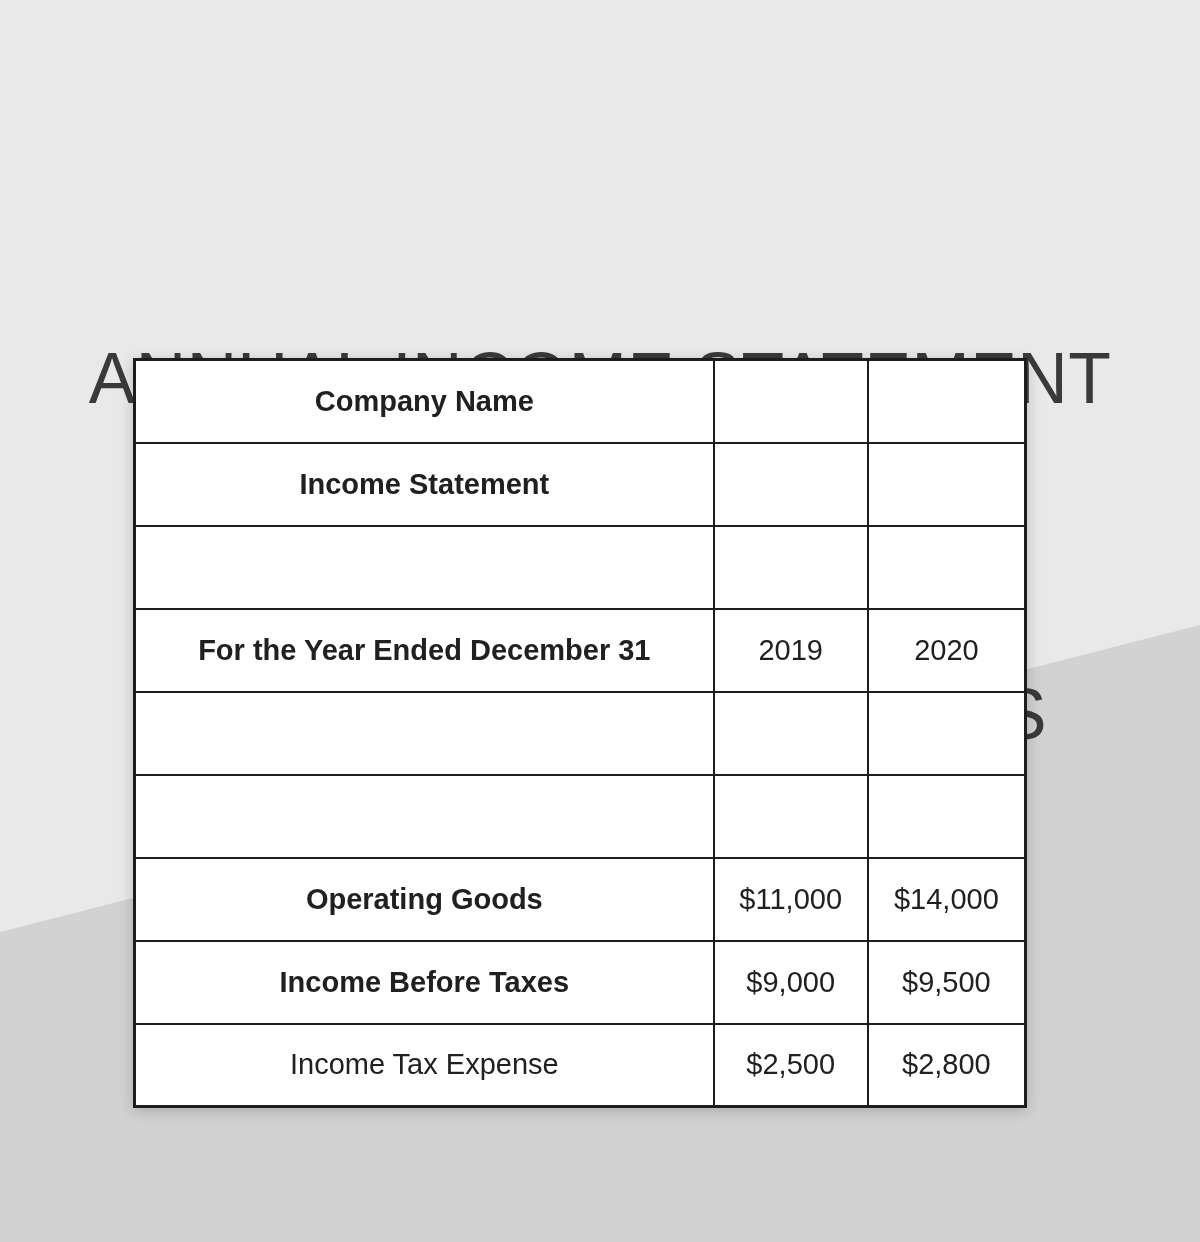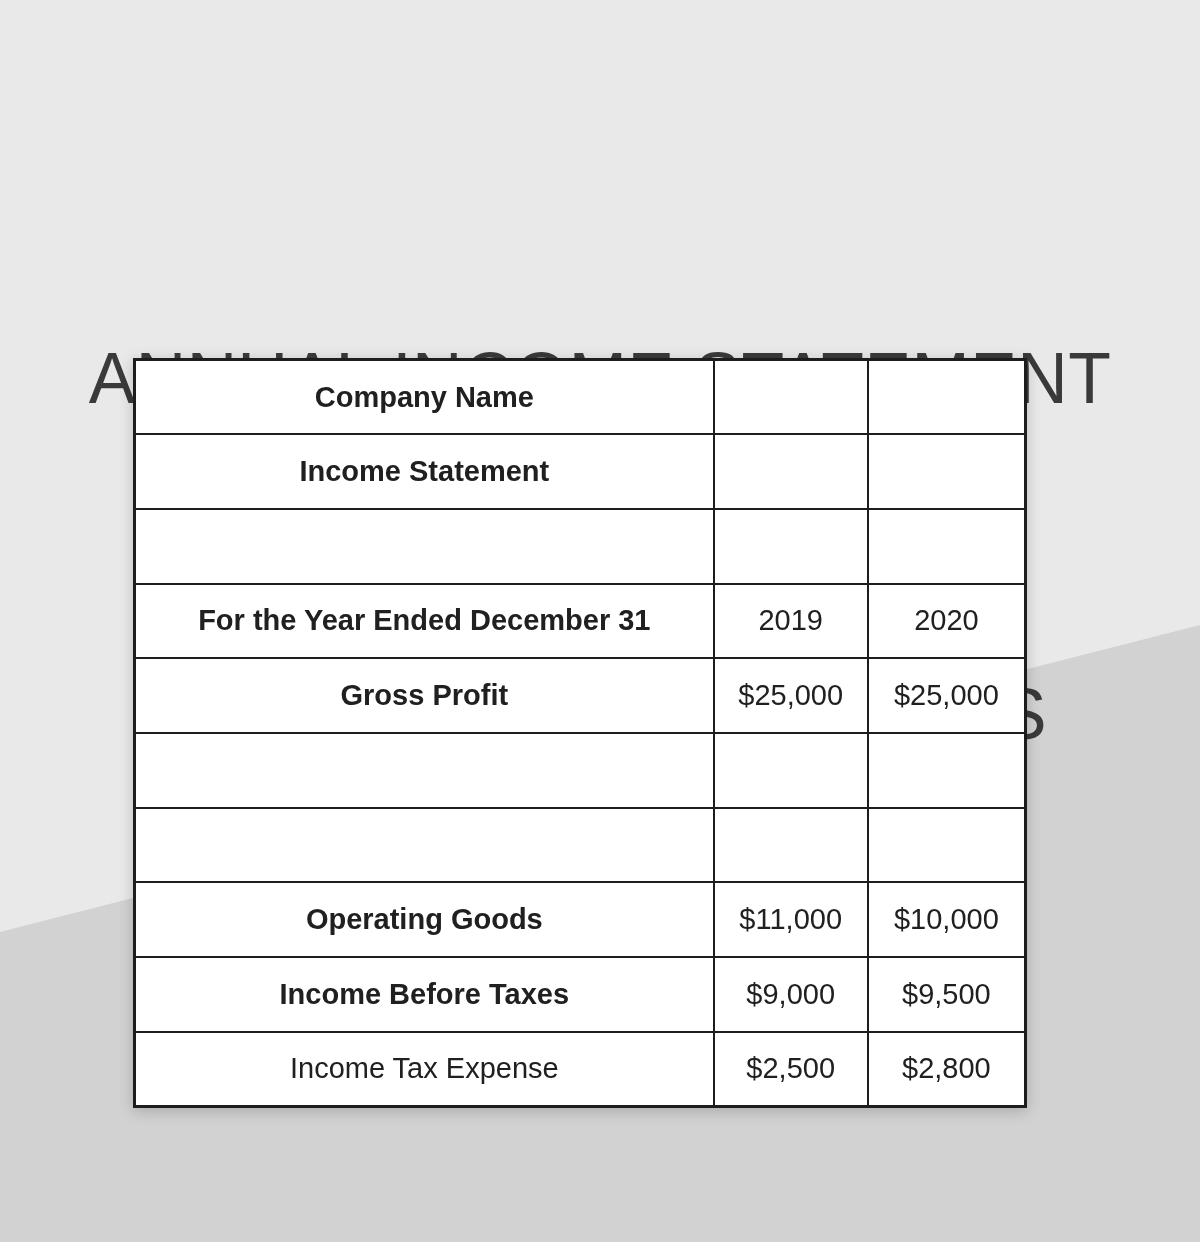--- a/index.html
+++ b/index.html
@@ -109,39 +109,34 @@
         <tr>
     <td class="c-label"></td>
     <td class="c-2021"></td>
     <td class="c-2020"></td>
   </tr>
         <tr class="bold-row">
     <td class="c-label">For the Year Ended December 31</td>
     <td class="c-2021">2019</td>
     <td class="c-2020">2020</td>
   </tr>
-        <tr class="bold-row">
-    <td class="c-label">Gross Profit</td>
-    <td class="c-2021">$25,000</td>
-    <td class="c-2020">$25,000</td>
-  </tr>
         <tr>
     <td class="c-label"></td>
     <td class="c-2021"></td>
     <td class="c-2020"></td>
   </tr>
         <tr>
     <td class="c-label"></td>
     <td class="c-2021"></td>
     <td class="c-2020"></td>
   </tr>
         <tr class="bold-row">
     <td class="c-label">Operating Goods</td>
     <td class="c-2021">$11,000</td>
-    <td class="c-2020">$10,000</td>
+    <td class="c-2020">$14,000</td>
   </tr>
         <tr class="bold-row">
     <td class="c-label">Income Before Taxes</td>
     <td class="c-2021">$9,000</td>
     <td class="c-2020">$9,500</td>
   </tr>
         <tr>
     <td class="c-label">Income Tax Expense</td>
     <td class="c-2021">$2,500</td>
     <td class="c-2020">$2,800</td>

